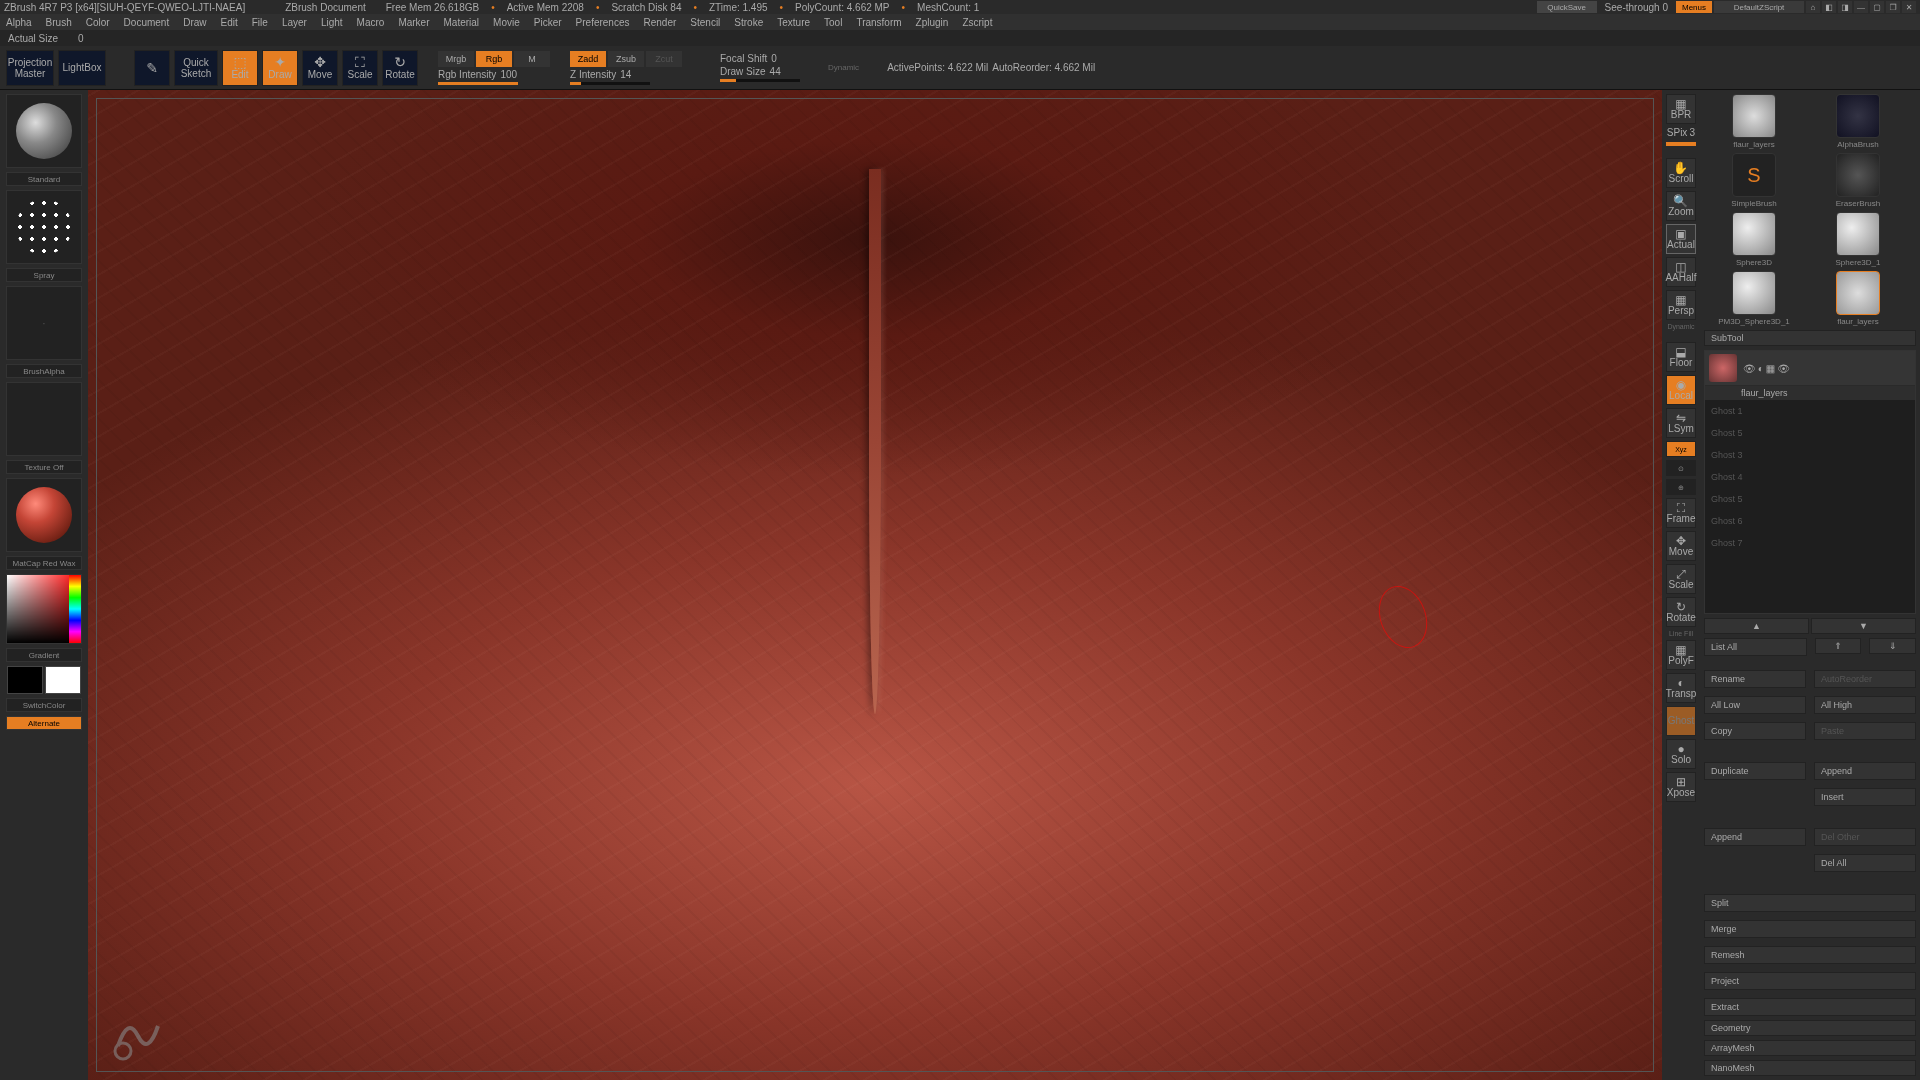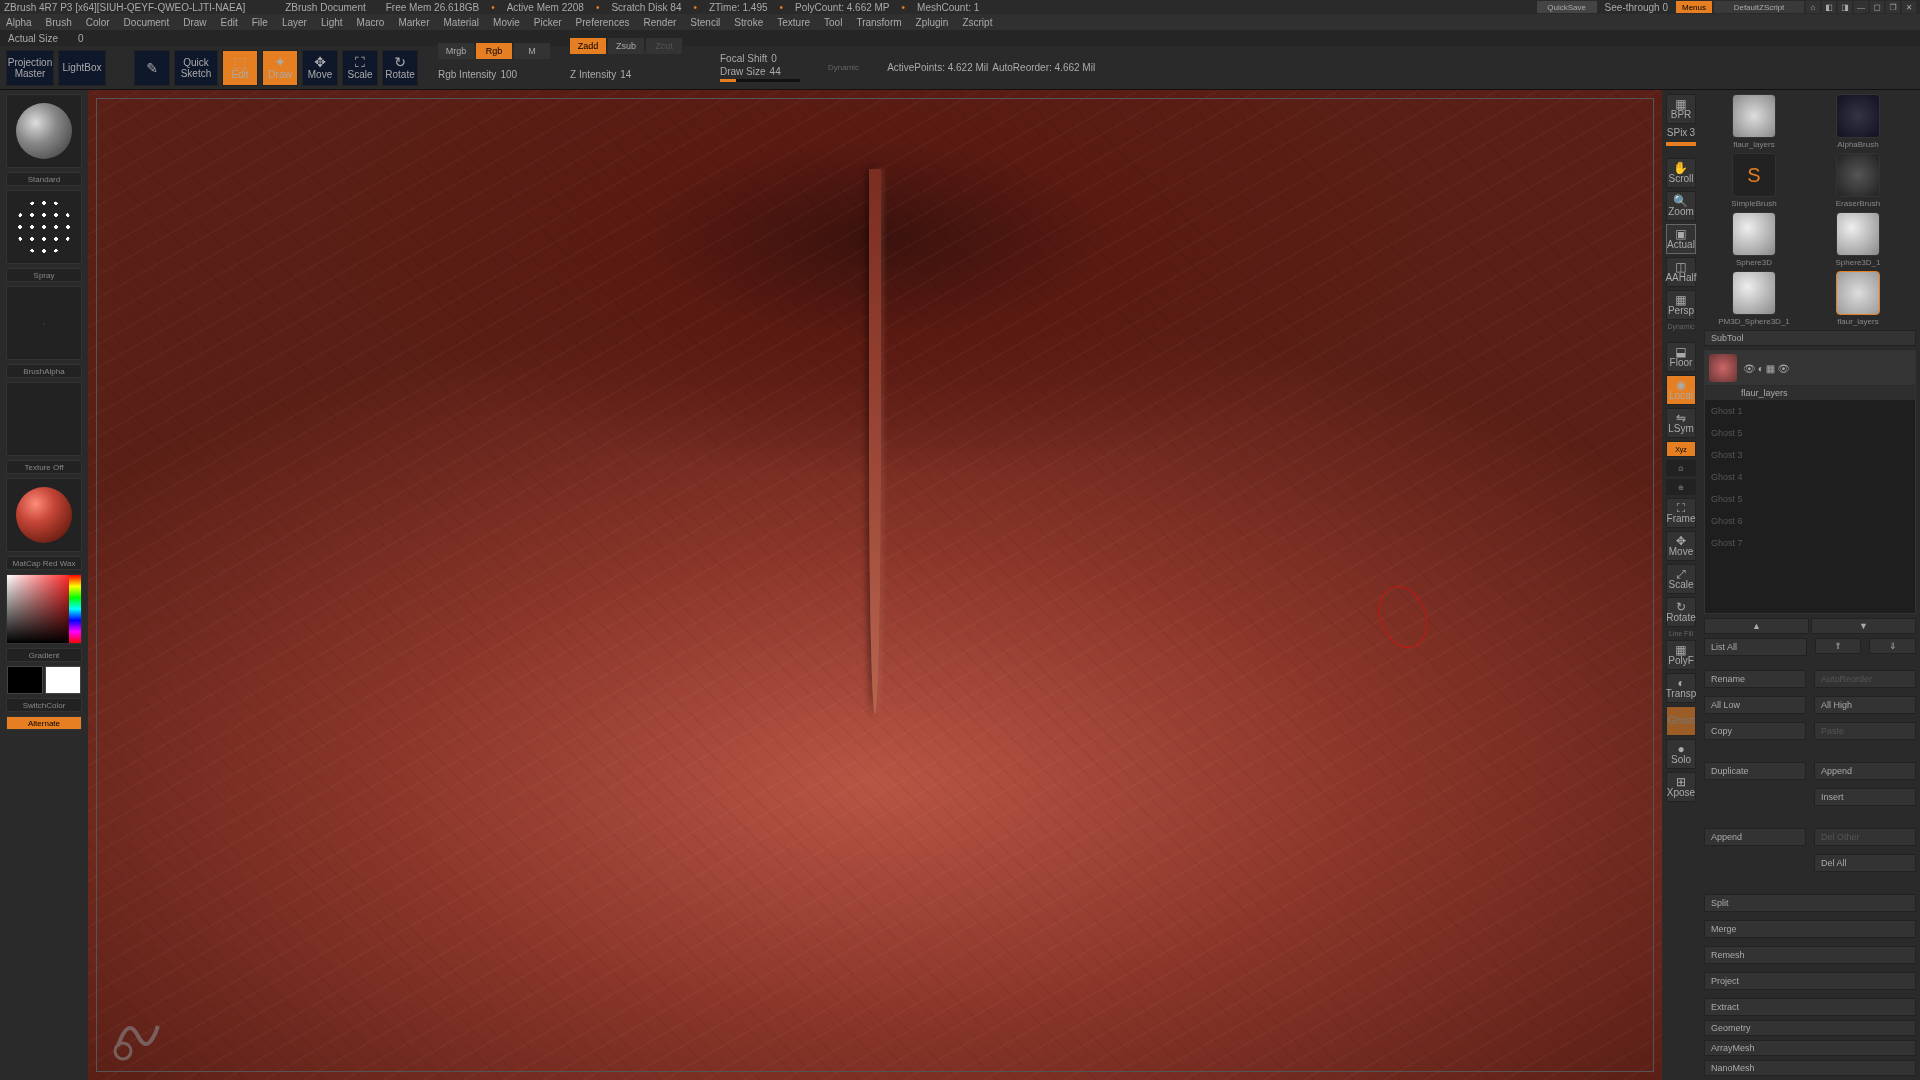--- a/index.html
+++ b/index.html
@@ -166,36 +166,36 @@
     </div>
   <div class="tb-btn">
       <span class="tb-icon">⛶</span>
       <span>Scale</span>
     </div>
   <div class="tb-btn">
       <span class="tb-icon">↻</span>
       <span>Rotate</span>
     </div>
   <div style="width:12px"></div>
-  <div style="display:flex;flex-direction:column;gap:10px">
+  <div style="display:flex;flex-direction:column;gap:2px">
     <div style="display:flex;gap:2px">
       <div class="tb-toggle">Mrgb</div>
       <div class="tb-toggle on">Rgb</div>
       <div class="tb-toggle">M</div>
     </div>
     <div class="tb-slider-row">
       <span>Rgb Intensity</span> 
         <span>100</span>
     </div>
     <div class="tb-slider-track">
         <div class="tb-slider-fill" style="width:100%"></div>
       </div>
   </div>
   <div style="width:12px"></div>
-  <div style="display:flex;flex-direction:column;gap:15px">
+  <div style="display:flex;flex-direction:column;gap:2px">
     <div style="display:flex;gap:2px">
       <div class="tb-toggle on">Zadd</div>
       <div class="tb-toggle">Zsub</div>
       <div class="tb-toggle" style="color:#555">Zcut</div>
     </div>
     <div class="tb-slider-row">
       <span>Z Intensity</span> 
         <span>14</span>
     </div>
     <div class="tb-slider-track">

